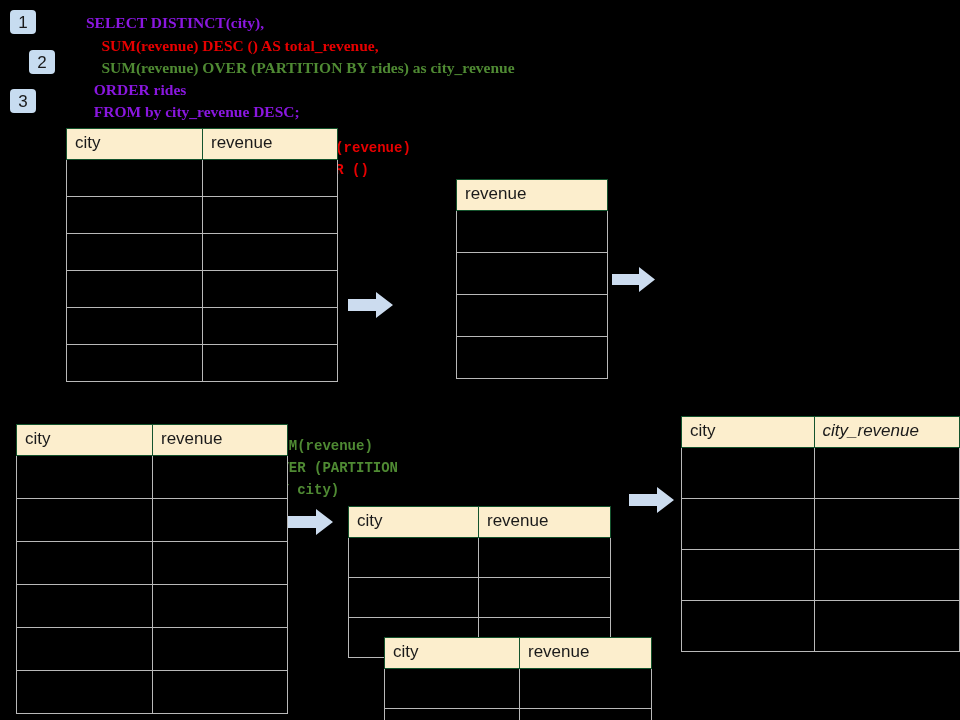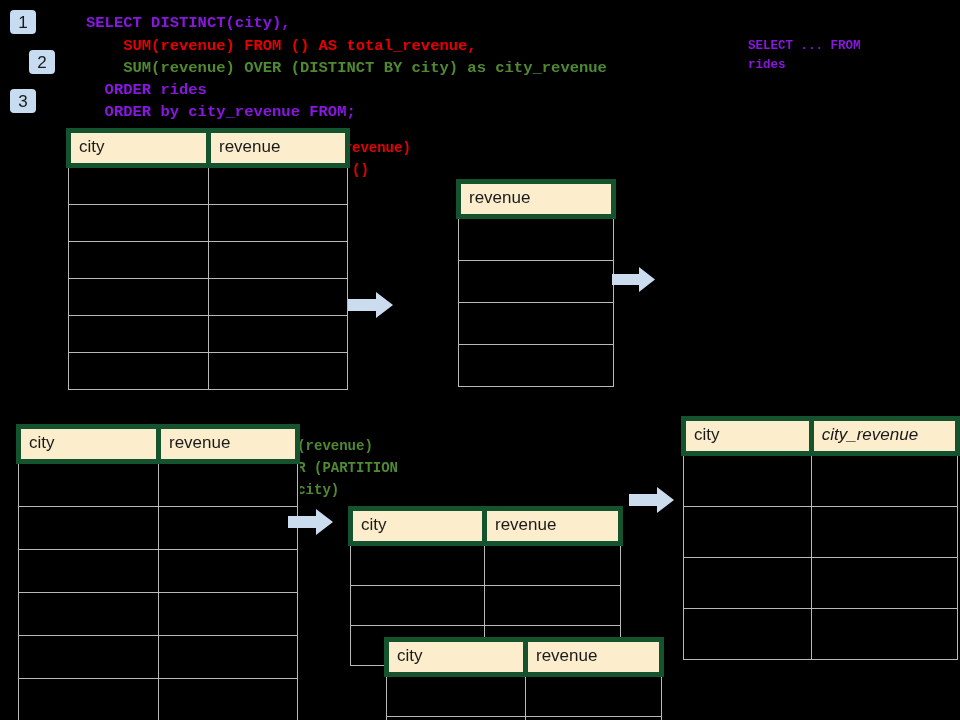--- a/index.html
+++ b/index.html
@@ -28,26 +28,27 @@
     align-items: center;
     justify-content: center;
     border-radius: 4px;
     width: 26px;
     height: 24px;
   }
 
   
   .code {
     position: absolute;
-    font-family: Liberation Mono, monospace;
+    font-family: Liberation Serif, serif;
     font-weight: bold;
     white-space: pre;
     line-height: 22px;
     font-size: 15.5px;
     letter-spacing: 0px;
+    text-align: right;
   }
   .code.purple { color: #8a17e0; }
   .code.red    { color: #e70000; }
   .code.green  { color: #4f8a33; }
 
   .code.small {
     font-size: 12.5px;
     line-height: 19px;
   }
 
@@ -69,21 +70,21 @@
     table-layout: fixed;
     background: #000000;
     font-family: "Liberation Sans", sans-serif;
   }
   .tbl td {
     border: 1px solid #b9b9b9;
     background: #000000;
     padding: 0;
   }
   .tbl th {
-    border: 5px solid #14532d;
+    border: 1px solid #14532d;
     background: #fceecd;
     color: #1a1a1a;
     font-weight: normal;
     font-size: 17px;
     text-align: left;
     padding: 4px 8px 6px 8px;
     white-space: nowrap;
   }
 
   
@@ -97,28 +98,26 @@
 <div id="canvas">
 
   <div>
     <div class="badge" style="left:10px; top:10px;">1</div>
     <div class="badge" style="left:29px; top:50px;">2</div>
     <div class="badge" style="left:10px; top:89px;">3</div>
   </div>
 
   <div>
     <div class="code purple" style="left:86px; top:12px;">SELECT DISTINCT(city),</div>
-    <div class="code red" style="left:86px; top:35px;">    SUM(revenue) FROM () AS total_revenue,</div>
-    <div class="code green" style="left:86px; top:57px;">    SUM(revenue) OVER (DISTINCT BY city) as city_revenue</div>
+    <div class="code red" style="left:86px; top:35px;">    SUM(revenue) DESC () AS total_revenue,</div>
+    <div class="code green" style="left:86px; top:57px;">    SUM(revenue) OVER (PARTITION BY rides) as city_revenue</div>
     <div class="code purple" style="left:86px; top:79px;">  ORDER rides</div>
-    <div class="code purple" style="left:86px; top:101px;">  ORDER by city_revenue FROM;</div>
-  </div>
-
-  <div class="code small purple" style="left:748px; top:37px;">SELECT ... FROM
-rides</div>
+    <div class="code purple" style="left:86px; top:101px;">  FROM by city_revenue DESC;</div>
+  </div>
+
 
   <div class="annot red" style="left:310px; top:137px;">SUM(revenue)
 OVER ()</div>
 
   <div class="annot green" style="left:272px; top:435px;">SUM(revenue)
 OVER (PARTITION
 BY city)</div>
 
   <table class="tbl" style="left:66px; top:128px;">
     <thead>

